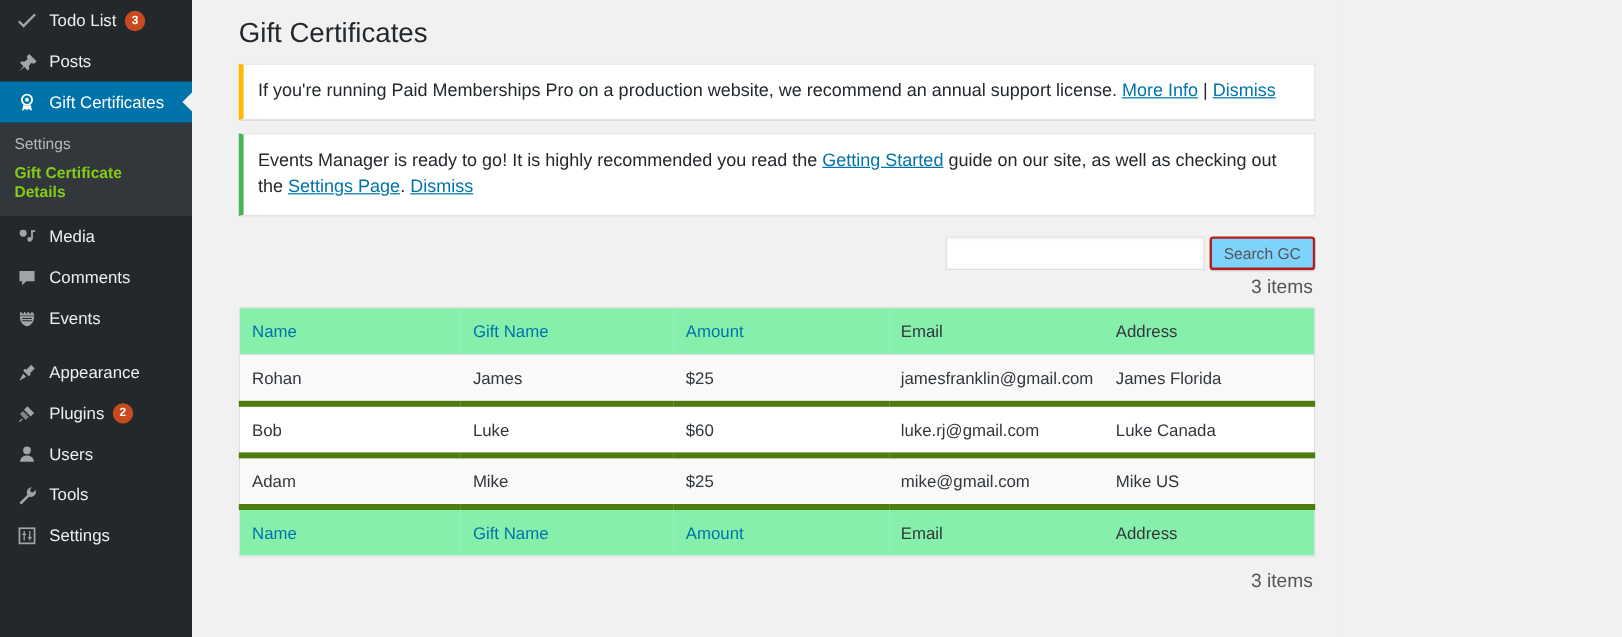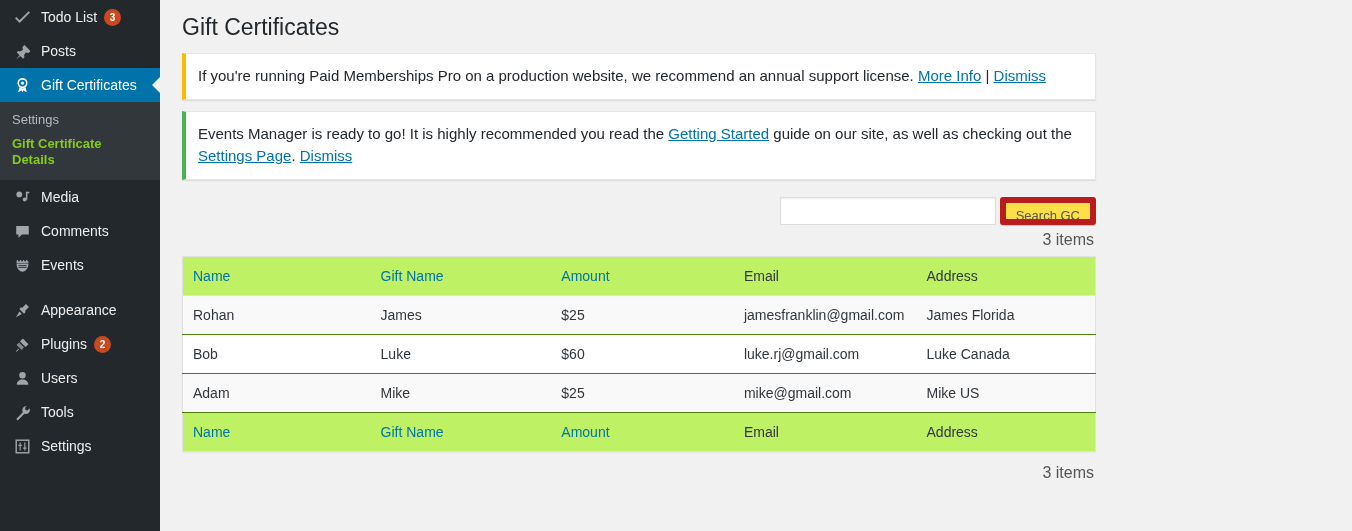--- a/index.html
+++ b/index.html
@@ -4,21 +4,21 @@
 <style>
   * { box-sizing: border-box; }
   html, body {
     margin: 0; padding: 0;
     width: 1352px; height: 531px;
     overflow: hidden;
     background: #f1f1f1;
     font-family: "Liberation Sans", sans-serif;
     -webkit-font-smoothing: antialiased;
   }
-  #root { display: flex; width: 1116px; height: 531px; }
+  #root { display: flex; width: 1116px; height: 531px; gap: 17px; }
 
   
   .sidebar {
     width: 160px; min-width: 160px; height: 531px;
     background: #23282d;
     position: relative;
   }
   .menu-item {
     position: relative;
     display: flex; align-items: center;
@@ -142,23 +142,23 @@
     box-shadow: inset 0 1px 2px rgba(0,0,0,.07);
     border-radius: 0;
     font-size: 14px;
     color: #32373c;
     outline: none;
   }
   .search-button {
     height: 28px;
     margin-left: 4px;
     padding: 0 10px;
-    border: 6px solid #b91c1c;
+    border: 2px solid #b91c1c;
     border-radius: 3px;
-    background: #fde047;
+    background: #7dd3fc;
     color: #555;
     font-family: "Liberation Sans", sans-serif;
     font-size: 13px;
     line-height: 26px;
     box-shadow: 0 1px 0 #ccc;
     cursor: pointer;
     white-space: nowrap;
   }
   .items-count {
     text-align: right;
@@ -182,31 +182,31 @@
   table.wp-list td {
     text-align: left;
     font-size: 14px;
     line-height: 20px;
     padding: 9px 10px;
     vertical-align: middle;
   }
   table.wp-list th {
     font-weight: 400;
     color: #32373c;
-    background: #bef264;
+    background: #86efac;
     border-bottom: 1px solid #e1e1e1;
     height: 35px;
   }
   table.wp-list tfoot th {
     border-bottom: none;
     border-top: 1px solid #e1e1e1;
   }
   th.sortable span { color: #0073aa; cursor: pointer; }
   th.plain span { color: #32373c; }
-  table.wp-list tbody td { color: #32373c; border-bottom: 1px solid #4d7c0f; }
+  table.wp-list tbody td { color: #32373c; border-bottom: 5px solid #4d7c0f; }
   table.wp-list tbody tr.alt td { background: #f9f9f9; }
   .col-1 { width: 20.6%; }
   .col-2 { width: 19.8%; }
   .col-3 { width: 20.0%; }
   .col-4 { width: 20.0%; }
   .col-5 { width: 19.6%; }
   .cell-pad-1 { padding-left: 9px; }
 </style>
 </head>
 <body>

